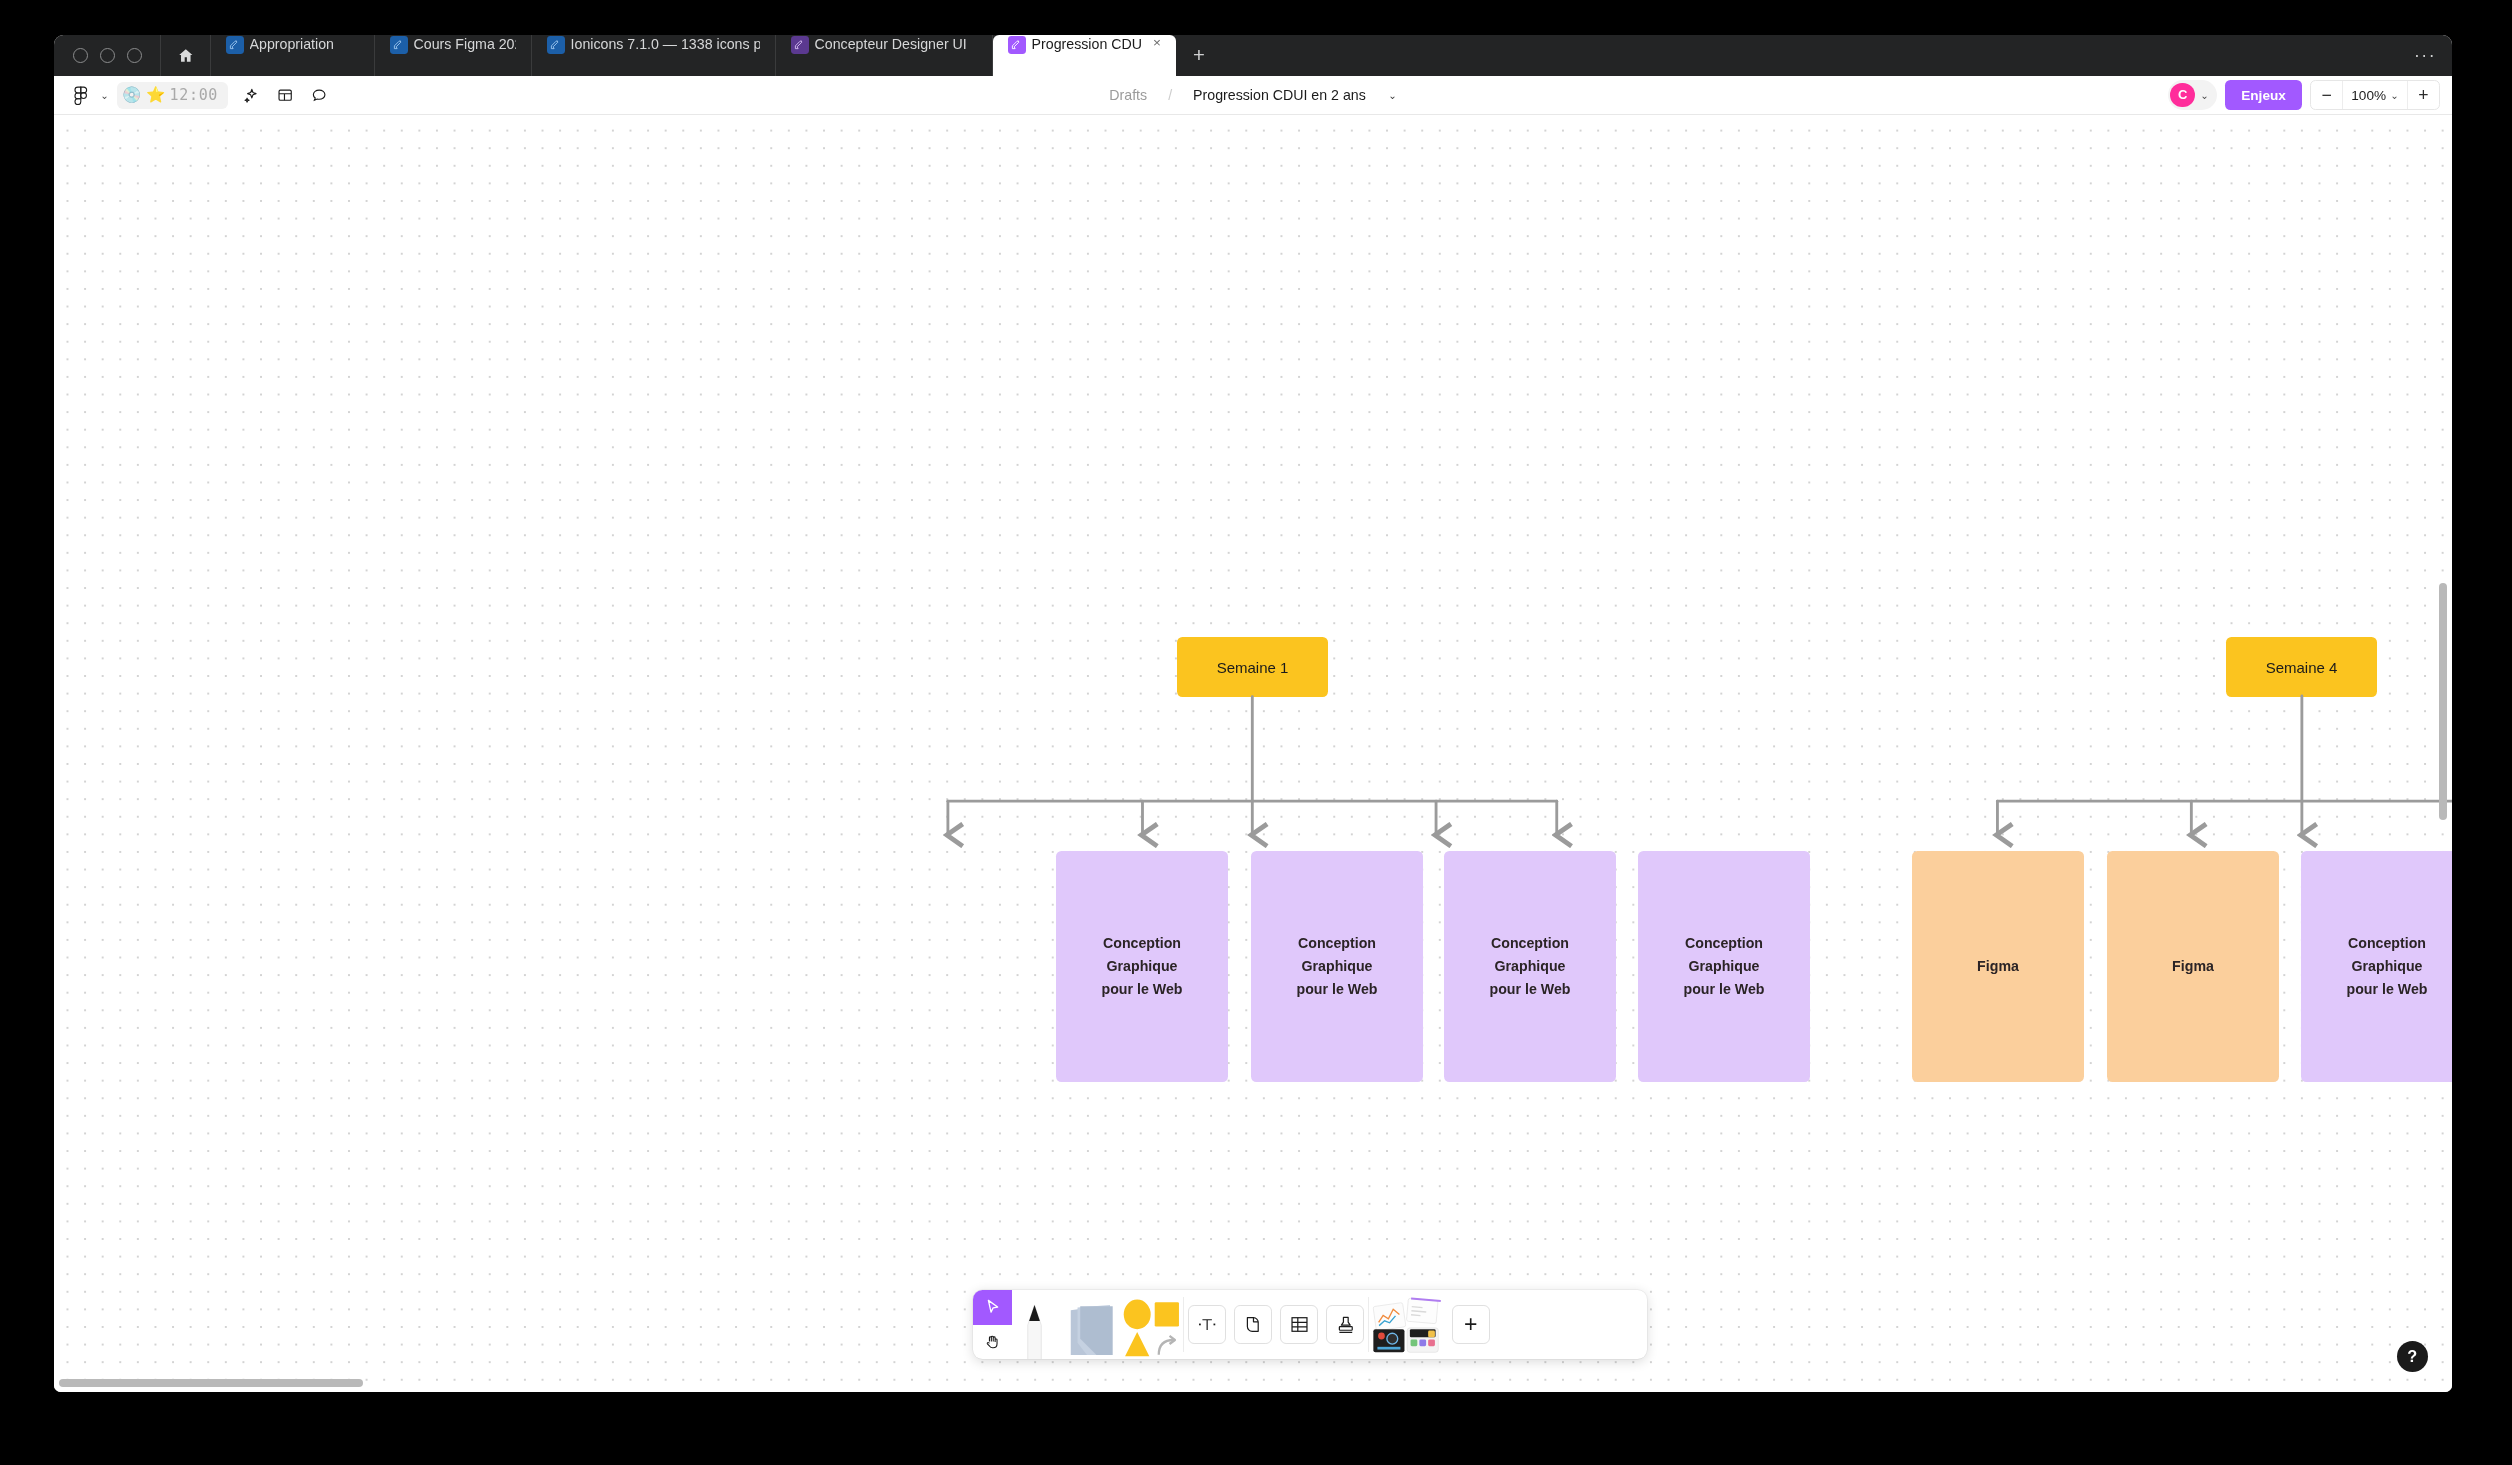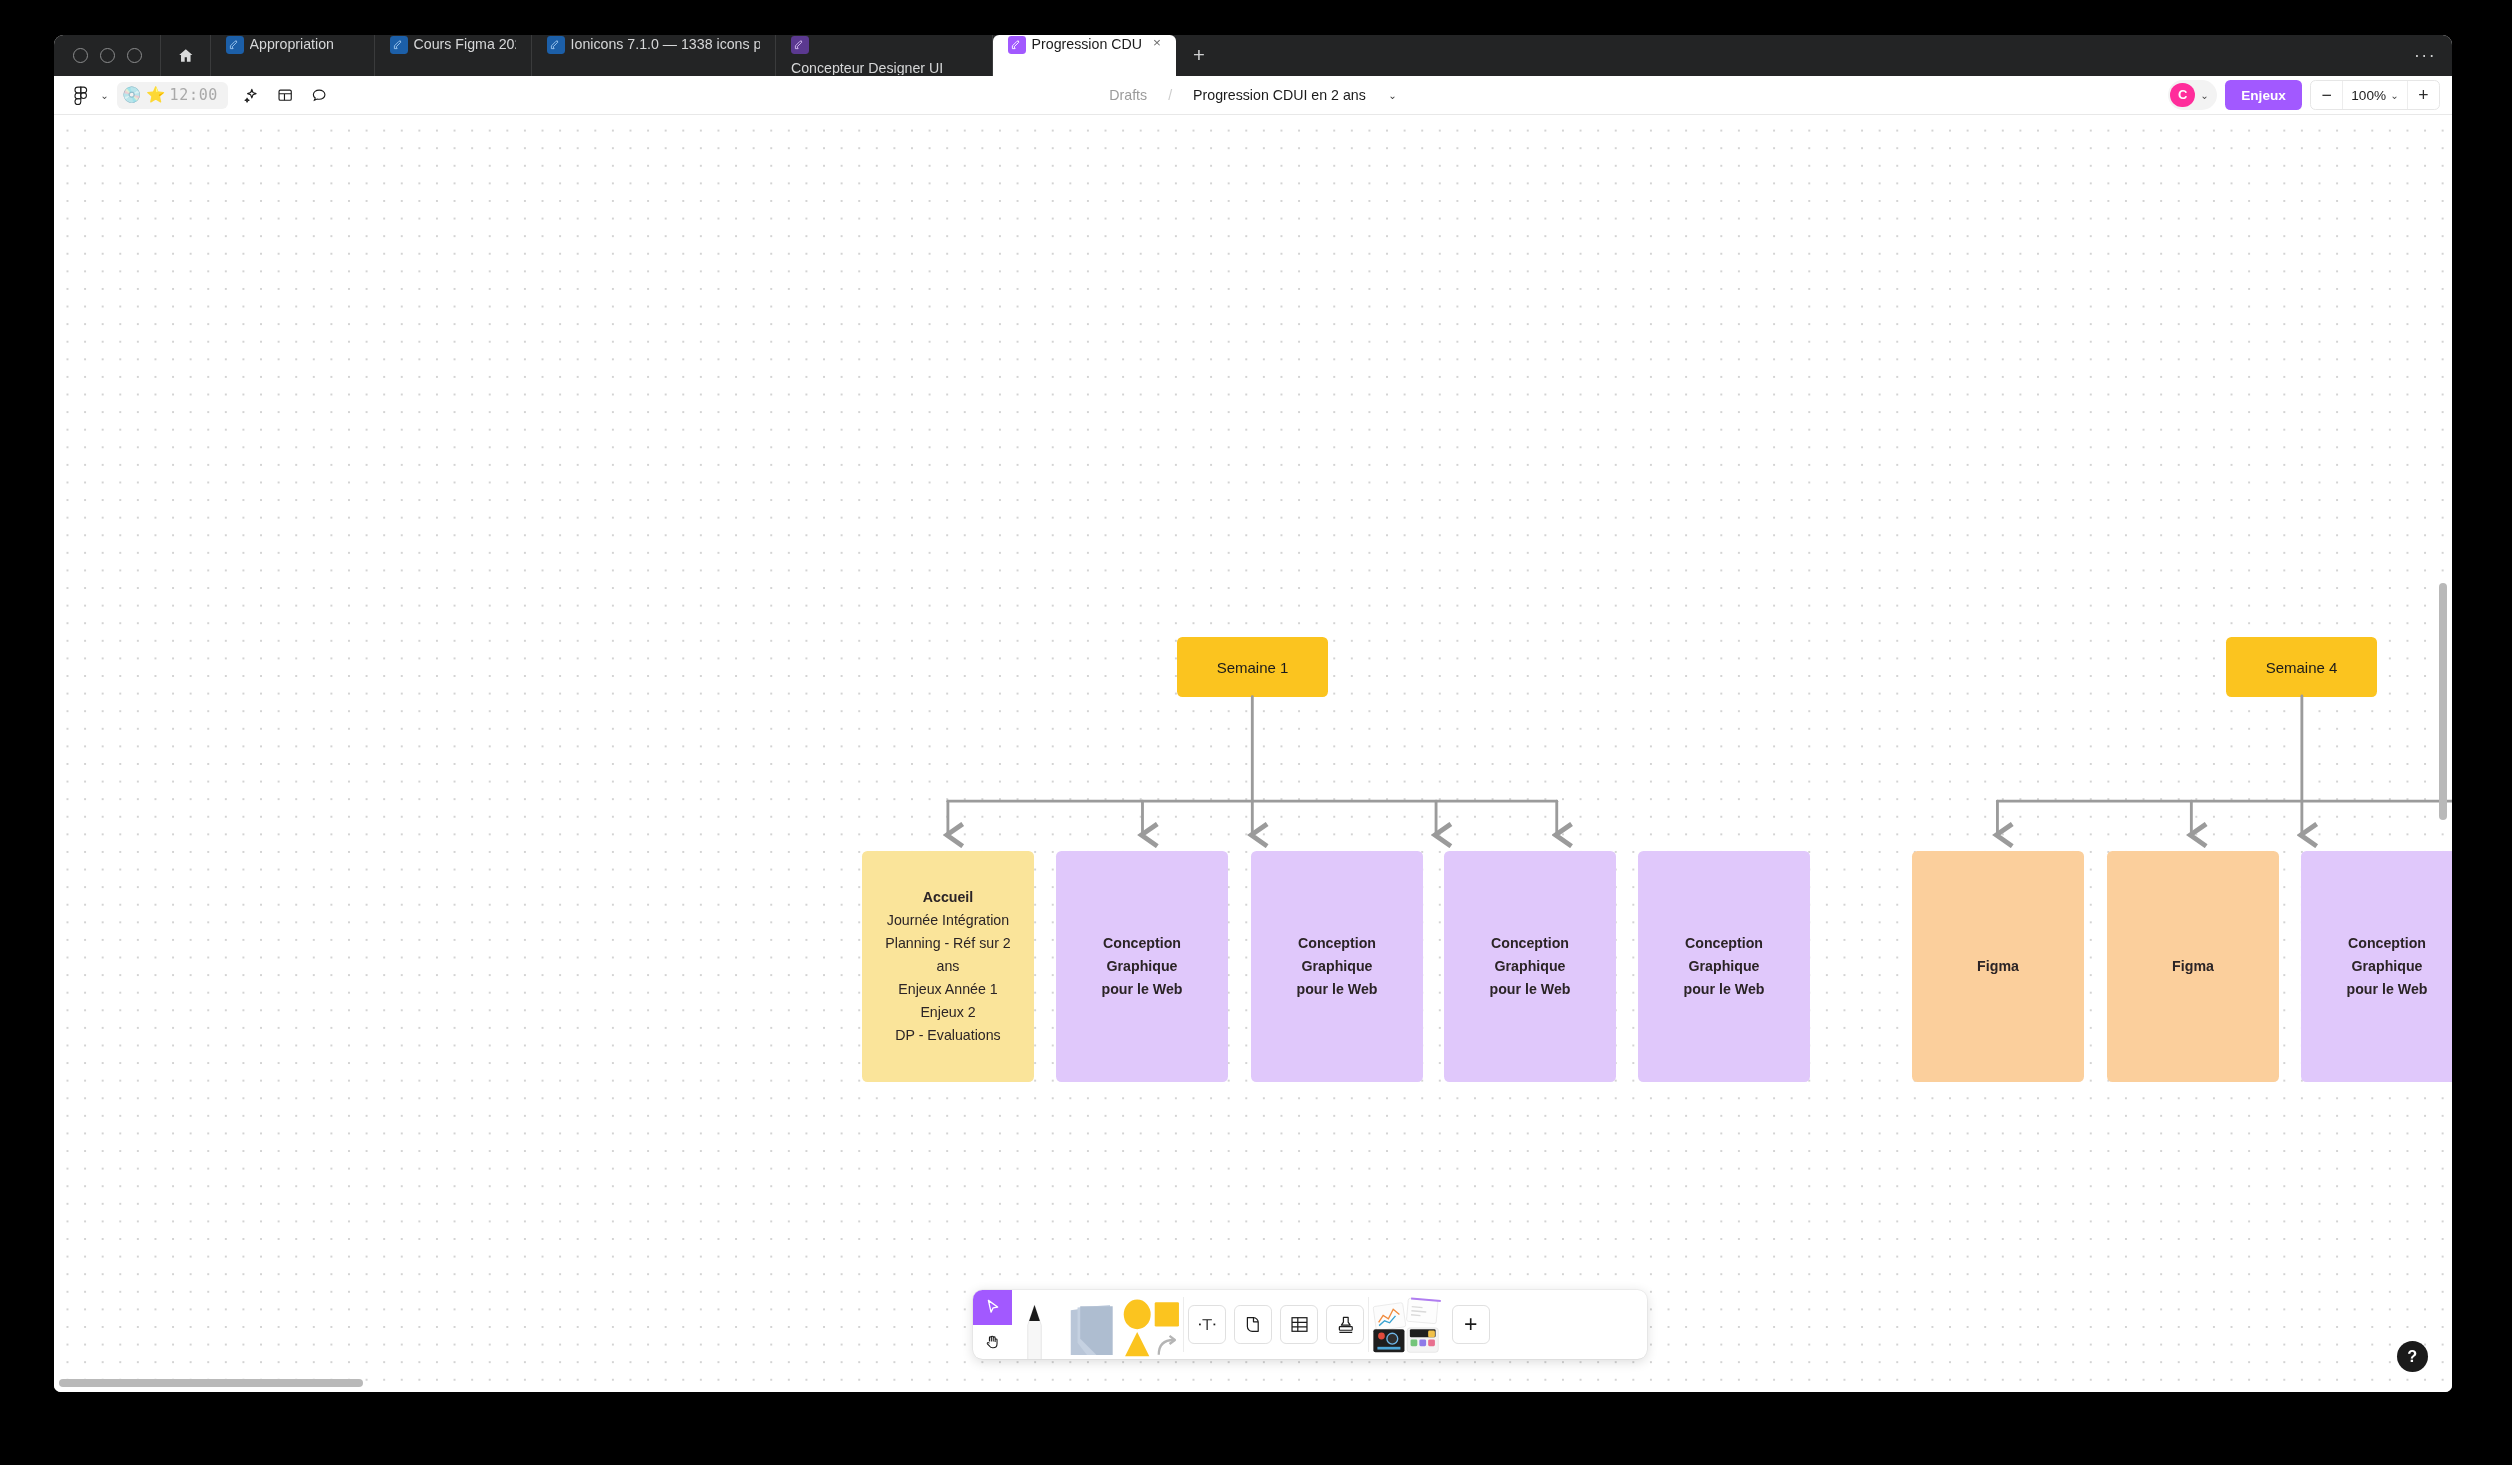--- a/index.html
+++ b/index.html
@@ -56,21 +56,21 @@
     white-space: nowrap;
     overflow: hidden;
     position: relative;
   }
   .tab .tab-title {
     overflow: hidden; text-overflow: clip; display: block;
   }
   .tab.inactive-1 { width: 164px; }
   .tab.inactive-2 { width: 157px; }
   .tab.inactive-3 { width: 244px; }
-  .tab.inactive-4 { width: 217px; flex-direction: column; }
+  .tab.inactive-4 { width: 217px; }
   .tab.active {
     background: #ffffff;
     color: #1b1b1b;
     width: 183px;
     border-right: none;
     border-radius: 6.1px 6.1px 0 0;
   }
   .figjam-icon {
     width: 17.6px; height: 17.6px; border-radius: 3.4px;
     flex: 0 0 auto;
@@ -431,29 +431,20 @@
     </div>
   </div>
 
   <div id="canvas">
     <div id="board">
         <div class="node week" style="left: 1123px; top: 522px; width: 151px; background: rgb(251, 196, 31);">
           <span>Semaine 1</span>
         </div>
         <div class="node week" style="left: 2172px; top: 522px; width: 151px; background: rgb(251, 196, 31);">
           <span>Semaine 4</span>
-        </div>
-        <div class="node card yellow" style="left: 808px; top: 736px; width: 172px; height: 231px;">
-          <div class="card-title">Accueil</div>
-          <div class="card-line">Journée Intégration</div>
-          <div class="card-line">Planning - Réf sur 2</div>
-          <div class="card-line">ans</div>
-          <div class="card-line">Enjeux Année 1</div>
-          <div class="card-line">Enjeux 2</div>
-          <div class="card-line">DP - Evaluations</div>
         </div>
         <div class="node card purple" style="left: 1002px; top: 736px; width: 172px; height: 231px;">
           <div class="card-line">Conception</div>
           <div class="card-line">Graphique</div>
           <div class="card-line">pour le Web</div>
         </div>
         <div class="node card purple" style="left: 1197px; top: 736px; width: 172px; height: 231px;">
           <div class="card-line">Conception</div>
           <div class="card-line">Graphique</div>
           <div class="card-line">pour le Web</div>

